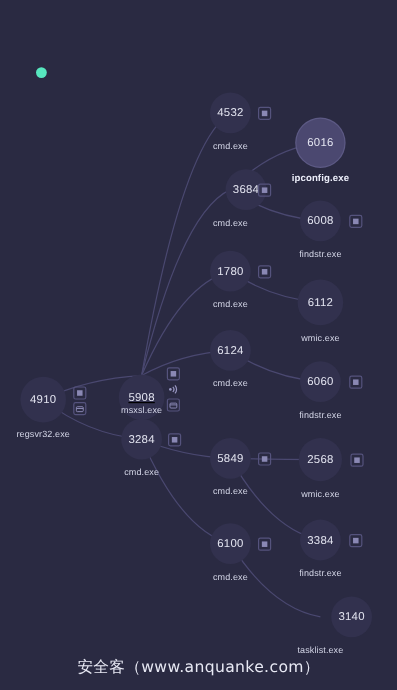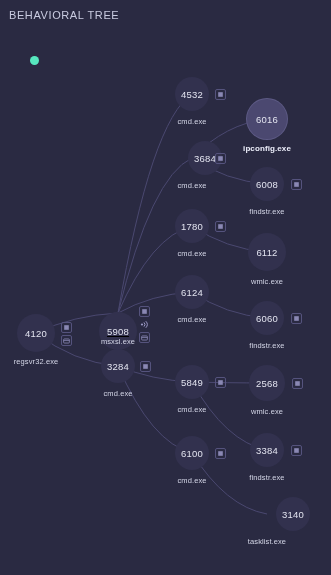--- a/index.html
+++ b/index.html
@@ -107,21 +107,20 @@
     color: #e8e9f4;
     font-family: "DejaVu Sans", sans-serif;
     letter-spacing: 0.3px;
   }
 </style>
 </head>
 <body>
 
 <div id="app">
 
-  <div id="panel-title">BEHAVIORAL TREE</div>
 
   <div id="status-dot"></div>
 
   <svg id="graph-edges" viewBox="0 0 331 575">
       <path d="M 36 333 Q 72.9 315.4 118 313" fill="none" stroke="#4a4870" stroke-width="1"></path>
       <path d="M 36 333 Q 72.9 362.04 118 366" fill="none" stroke="#4a4870" stroke-width="1"></path>
       <path d="M 118 313 Q 151.3 120.28 192 94" fill="none" stroke="#4a4870" stroke-width="1"></path>
       <path d="M 118 313 Q 151.3 176.6 192 158" fill="none" stroke="#4a4870" stroke-width="1"></path>
       <path d="M 118 313 Q 151.3 236.44 192 226" fill="none" stroke="#4a4870" stroke-width="1"></path>
       <path d="M 118 313 Q 151.3 294.52 192 292" fill="none" stroke="#4a4870" stroke-width="1"></path>
@@ -131,21 +130,21 @@
       <path d="M 192 158 Q 225.75 180.88 267 184" fill="none" stroke="#4a4870" stroke-width="1"></path>
       <path d="M 192 226 Q 225.75 248.88 267 252" fill="none" stroke="#4a4870" stroke-width="1"></path>
       <path d="M 192 292 Q 225.75 314.88 267 318" fill="none" stroke="#4a4870" stroke-width="1"></path>
       <path d="M 192 382 Q 225.75 382.88 267 383" fill="none" stroke="#4a4870" stroke-width="1"></path>
       <path d="M 192 382 Q 225.75 441.84000000000003 267 450" fill="none" stroke="#4a4870" stroke-width="1"></path>
       <path d="M 192 453 Q 225.75 506.68 267 514" fill="none" stroke="#4a4870" stroke-width="1"></path>
     </svg>
 
   <div id="node-layer">
       <div class="node" style="width: 38px; height: 38px; left: 17px; top: 314px;">
-        <span class="node-pid">4120</span>
+        <span class="node-pid">4910</span>
       </div>
       <div class="node-label" style="left: 36px; top: 357px;">regsvr32.exe</div>
       <div class="badge-stack" style="left: 61px; top: 322px;">
         <div class="badge">
           <svg width="7" height="7" viewBox="0 0 7 7">
             <rect x="1.2" y="1.2" width="4.6" height="4.6" fill="#8a88b4"></rect>
           </svg>
         </div>
         <div class="badge">
           <svg width="11" height="11" viewBox="0 0 11 11">
@@ -299,14 +298,15 @@
             <rect x="1.2" y="1.2" width="4.6" height="4.6" fill="#8a88b4"></rect>
           </svg>
         </div>
       </div>
       <div class="node" style="width: 34px; height: 34px; left: 250px; top: 497px; margin-left: 26px;">
         <span class="node-pid">3140</span>
       </div>
       <div class="node-label" style="left: 267px; top: 537px; text-align: right;">tasklist.exe</div>
     </div>
 
+  <div id="watermark">安全客（www.anquanke.com）</div>
 
 </div>
 
 </body></html>

